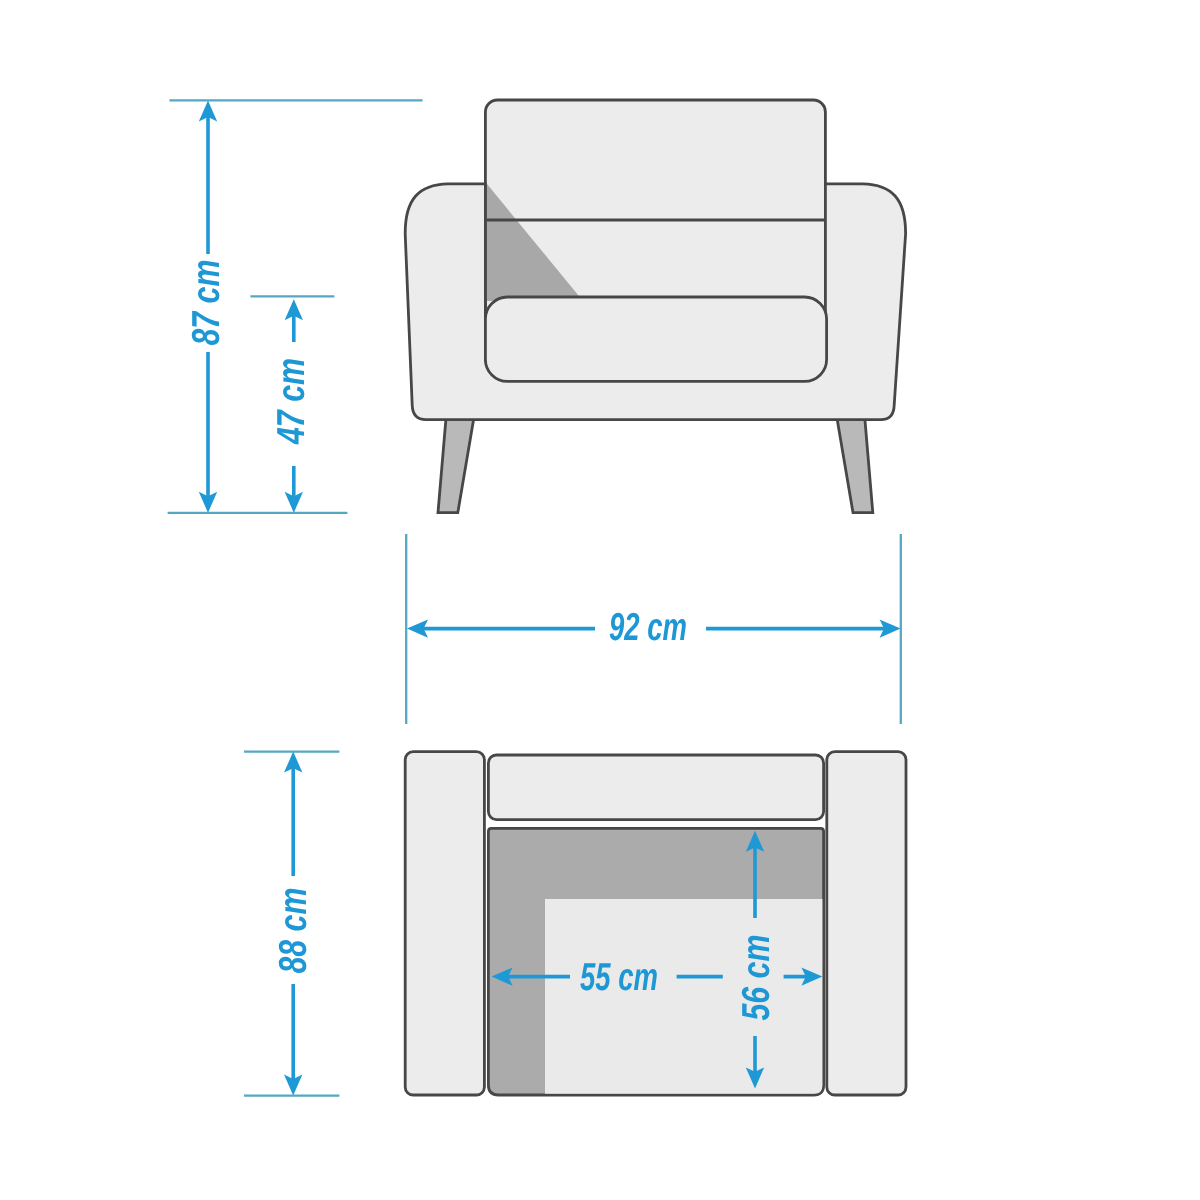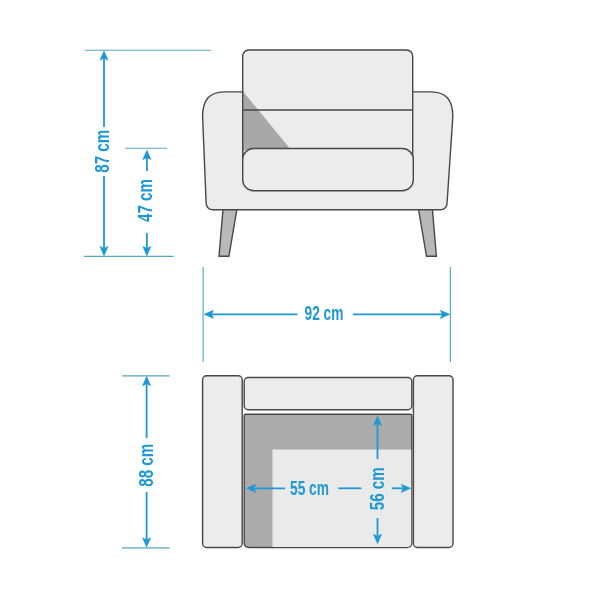--- a/index.html
+++ b/index.html
@@ -1,16 +1,16 @@
 <!DOCTYPE html>
 <html><head>
 <meta charset="utf-8">
 <style>
   html,body{margin:0;padding:0;background:#ffffff;}
-  .wrap{width:508px;height:600px;}
+  .wrap{width:508px;height:600px;font-style:italic;}
   text{font-family:"Liberation Sans",sans-serif;font-weight:bold;fill:#1e98d5;}
 </style>
 </head>
 <body>
 <div class="wrap">
 <svg width="600" height="600" viewBox="0 0 600 600" xmlns="http://www.w3.org/2000/svg">
 
   <rect x="0" y="0" width="600" height="600" fill="#ffffff"></rect>
 
   <rect x="242.7" y="50" width="170" height="140" rx="6" fill="#ececec" stroke="#474747" stroke-width="1.4"></rect>

